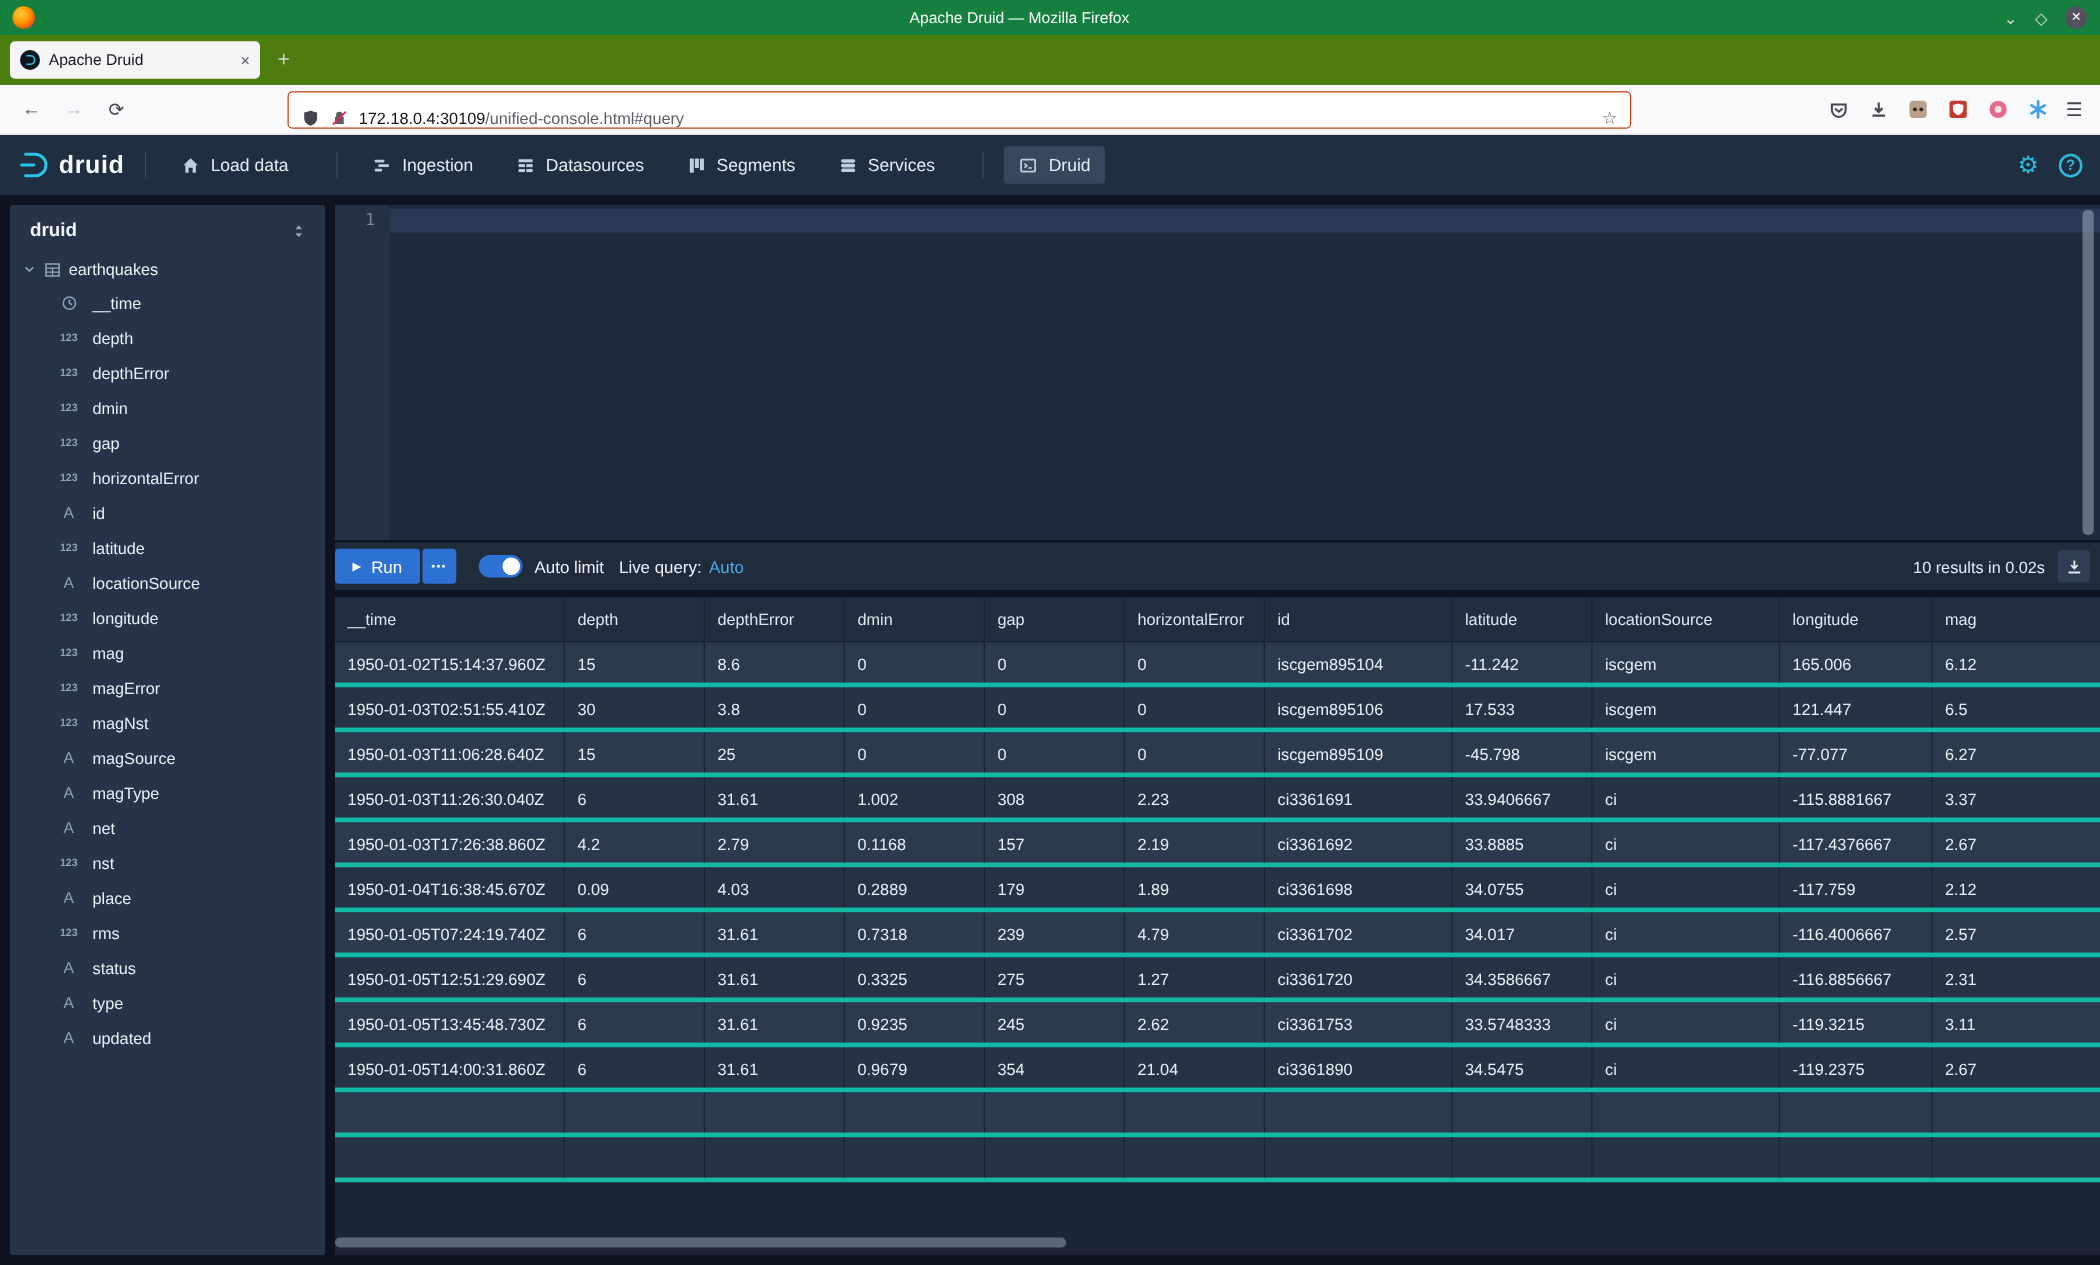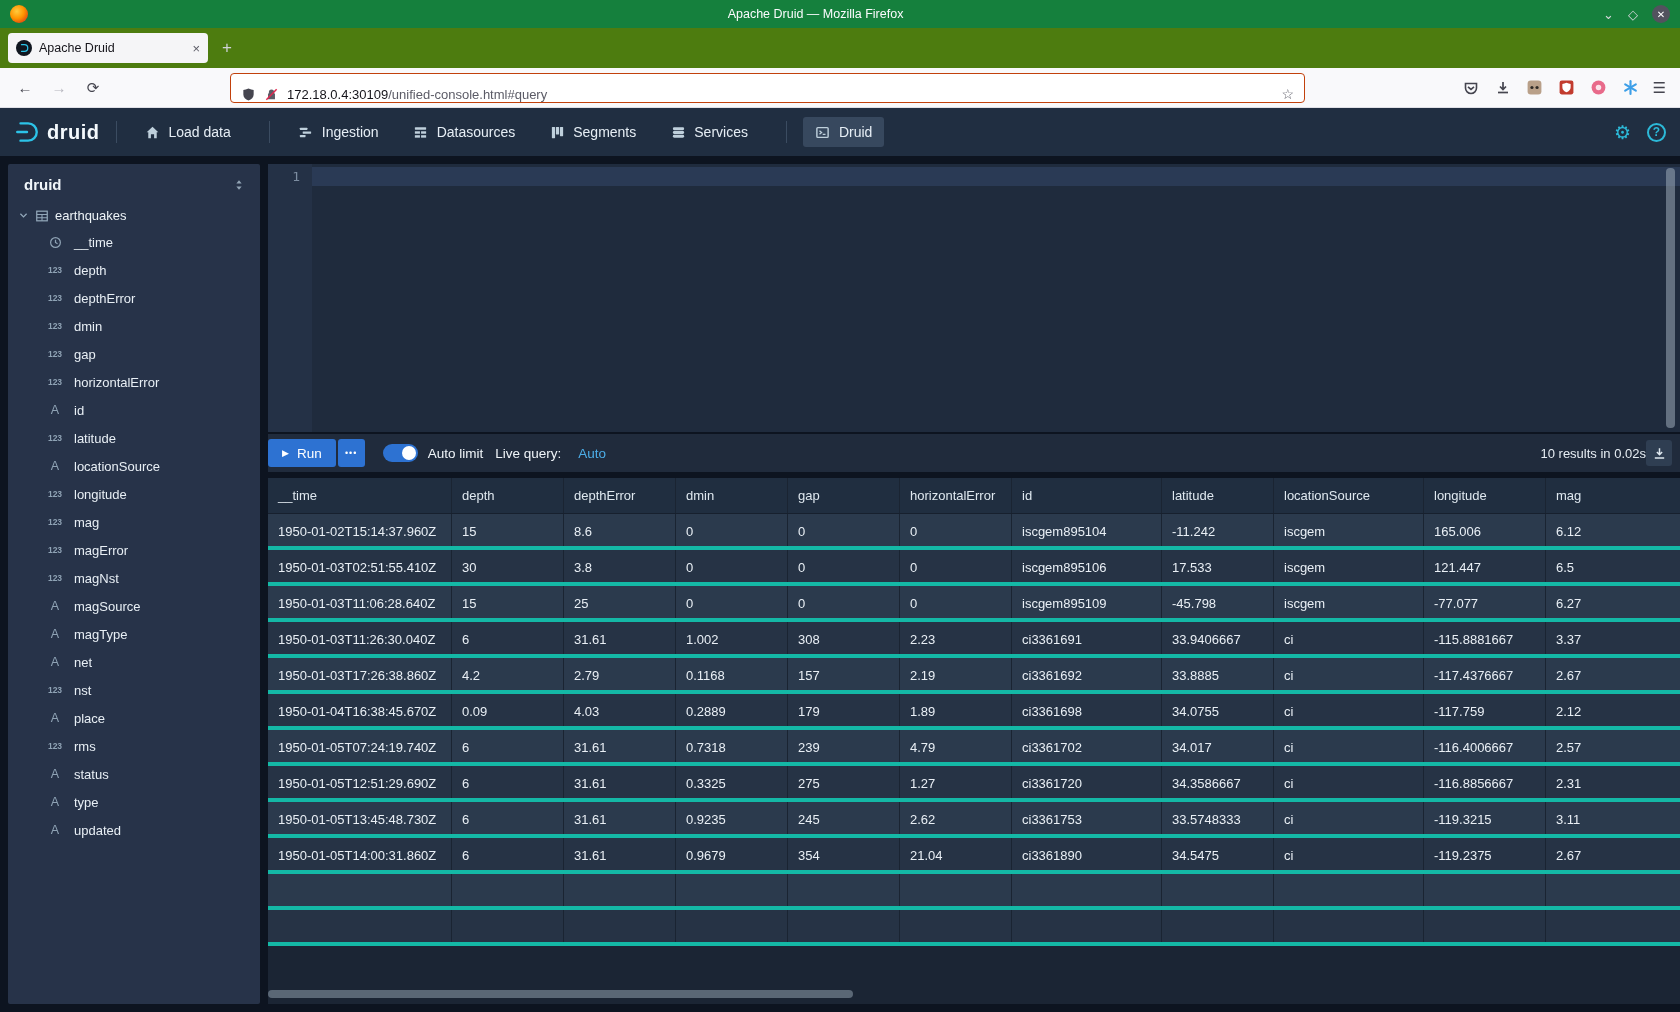--- a/index.html
+++ b/index.html
@@ -90,23 +90,23 @@
   .runbar { height:38px; background:#202b3c; display:flex; align-items:center; padding-right:8px; margin-top:2px; }
   .run-btn { height:28px; background:#2d72d2; color:#fff; border:none; border-radius:3px; display:flex; align-items:center;
     gap:8px; padding:0 14px; font-size:13.5px; font-family:inherit; cursor:pointer; }
   .run-play { font-size:9px; }
   .more-btn { height:28px; width:27px; margin-left:2px; background:#2d72d2; color:#fff; border:none; border-radius:3px;
     font-size:9px; letter-spacing:1px; cursor:pointer; }
   .switch { margin-left:18px; width:35px; height:18px; border-radius:9px; background:#2d72d2; position:relative; cursor:pointer; }
   .switch .knob { position:absolute; top:2px; left:19px; width:14px; height:14px; border-radius:50%; background:#fff; }
   .runbar-label { margin-left:10px; font-size:13.5px; color:#f0f5f9; }
   .live-label { margin-left:12px; font-size:13.5px; color:#f0f5f9; }
-  .live-value { margin-left:17px; font-size:13.5px; color:#4caee8; cursor:pointer; }
+  .live-value { margin-left:6px; font-size:13.5px; color:#4caee8; cursor:pointer; }
   .rb-spacer { flex:1; }
-  .results-info { font-size:13px; color:#e6edf3; margin-right:0; }
+  .results-info { font-size:13px; color:#e6edf3; margin-right:10px; }
   .dl-btn { width:26px; height:26px; border-radius:3px; background:#2f3e52; border:none; display:flex; align-items:center;
     justify-content:center; cursor:pointer; }
 
   
   .results { margin-top:6px; background:#1d2736; }
   .hrow, .trow { display:flex; height:36px; }
   .hrow { background:#202e40; border-bottom:1px solid #17202e; }
   .trow { border-bottom:4px solid #14b8a6; }
   .trow.odd { background:#2b3a4d; }
   .trow.even { background:#26334.5; background:#263345; }

